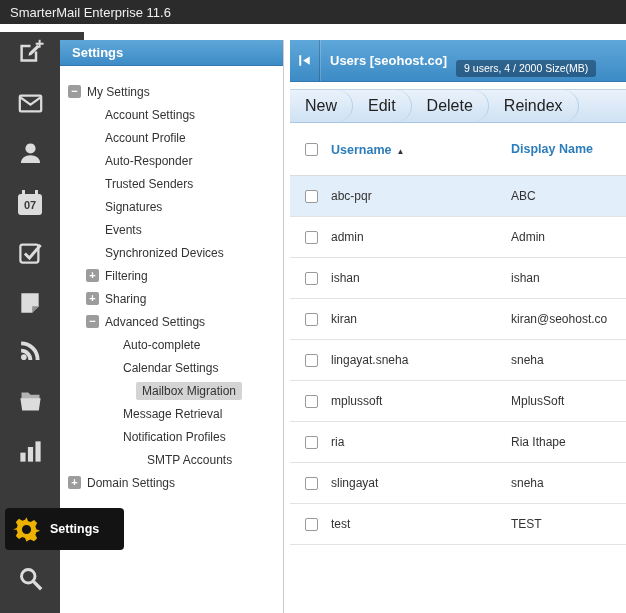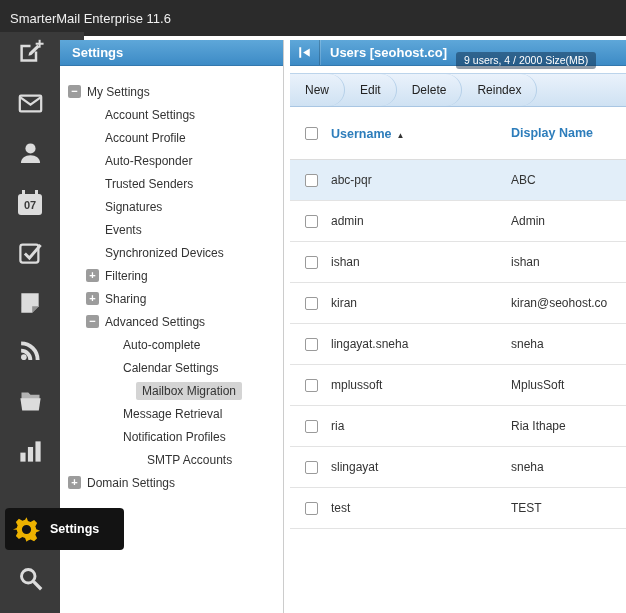--- a/index.html
+++ b/index.html
@@ -1,20 +1,20 @@
 <!DOCTYPE html>
 <html><head>
 <meta charset="utf-8">
 <style>
   * { margin:0; padding:0; box-sizing:border-box; }
   body { background:#fff; font-family:"Liberation Sans","DejaVu Sans",sans-serif; }
   .screen { position:relative; width:626px; height:613px; background:#fff; overflow:hidden; }
 
   
-  .topbar { position:absolute; top:0; left:0; width:626px; height:36px; background:#2b2b2b;
+  .topbar { position:absolute; top:0; left:0; width:626px; height:24px; background:#2b2b2b;
             color:#f0f0f0; display:flex; align-items:center; padding-left:10px; font-size:13px; }
 
   
   .rail { position:absolute; top:32px; left:0; width:84px; bottom:0; background:#3a3a3a; }
   .rail-icon { position:absolute; left:0; width:60px; display:flex; justify-content:center; cursor:pointer; }
   .ri-compose { top:6px; } .ri-mail { top:58px; } .ri-contacts { top:108px; }
   .ri-calendar { top:158px; } .ri-tasks { top:208px; } .ri-notes { top:258px; }
   .ri-rss { top:306px; } .ri-folders { top:356px; } .ri-reports { top:406px; }
   .ri-search { top:533px; }
   .cal-body { width:24px; height:21px; background:#dcdcdc; border-radius:3px; position:relative;
@@ -36,29 +36,29 @@
   .tree { padding-top:14px; }
   .tree-item { height:23px; display:flex; align-items:center; font-size:12px; color:#333; cursor:pointer; white-space:nowrap; }
   .toggle { width:13px; height:13px; background:#9c9c9c; color:#fff; border-radius:2px; flex:none;
             display:flex; align-items:center; justify-content:center; font-size:11px; font-weight:bold;
             margin-right:6px; line-height:1; }
   .toggle-spacer { width:19px; flex:none; }
   .tree-item.selected .tree-label { background:#d4d4d4; border-radius:2px; padding:2px 6px; }
 
   
   .main { position:absolute; left:290px; top:40px; right:0; bottom:0; background:#fff; }
-  .main-header { height:26px; display:flex; align-items:center; }
+  .main-header { height:42px; display:flex; align-items:center; }
   .collapse-btn { width:30px; height:100%; display:flex; align-items:center; justify-content:center;
                   border-right:1px solid rgba(0,0,0,0.2); box-shadow:1px 0 0 rgba(255,255,255,0.18); cursor:pointer; }
   .main-title { font-size:13px; font-weight:bold; margin:0 9px 0 10px; }
   .badge { background:rgba(10,35,62,0.45); font-size:10.5px; padding:2px 8px 3px; border-radius:3px;margin-top:16px; }
 
   .toolbar { margin-top:7px; height:34px; background:linear-gradient(#eaf2fb,#cfe2f3);
              border-top:1px solid #bcd4eb; border-bottom:1px solid #a9c6e3; display:flex; }
-  .tb-btn { padding:12px 15px; display:flex; align-items:center; font-size:12px; color:#222;
+  .tb-btn { padding:12px 15px; display:flex; align-items:center; font-size:16px; color:#222;
             border-right:1px solid #b6d0e9; cursor:pointer;border-radius:16px; }
 
   .grid-cols { display:grid; grid-template-columns:26px 180px 1fr; align-items:center; padding-left:15px; }
   .table-head { height:53px; border-bottom:1px solid #dcdcdc; }
   .th { color:#2d7dbb; font-size:12.5px; font-weight:bold; cursor:pointer; }
   .sort { font-size:8px; color:#333; margin-left:5px; }
   .cb { width:13px; height:13px; border:1px solid #9a9a9a; border-radius:2px; background:#fff; display:inline-block; cursor:pointer; }
   .table-row { height:41px; border-bottom:1px solid #e3e3e3; font-size:12px; color:#333; cursor:pointer; }
   .table-row.selected { background:#e2eef9; }
 </style>

